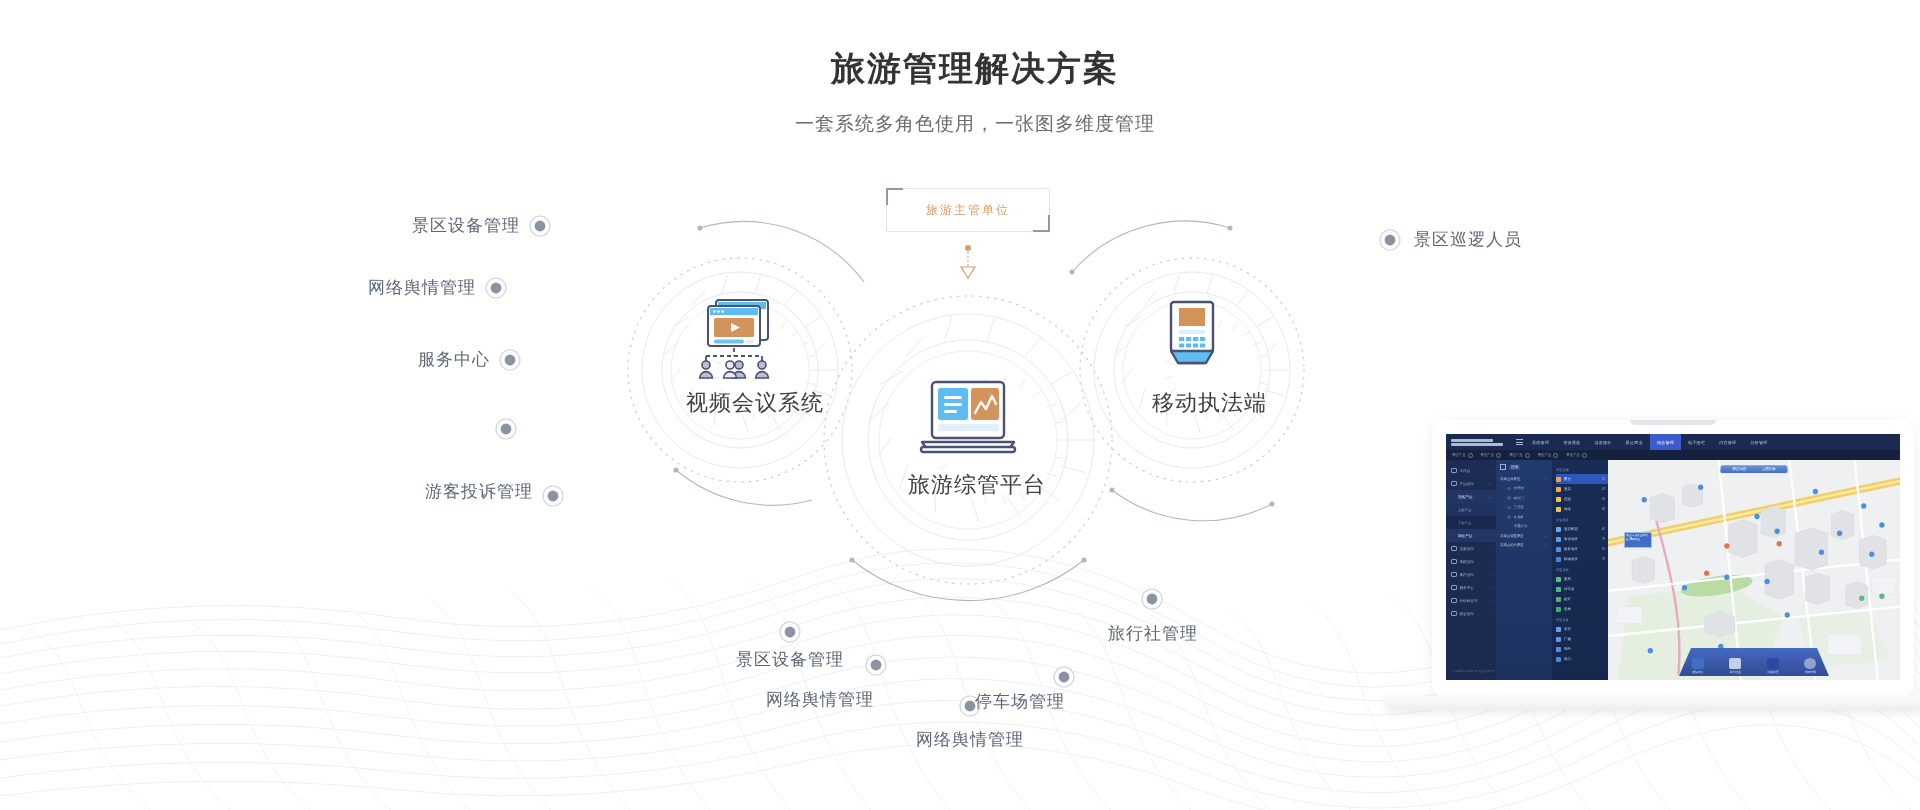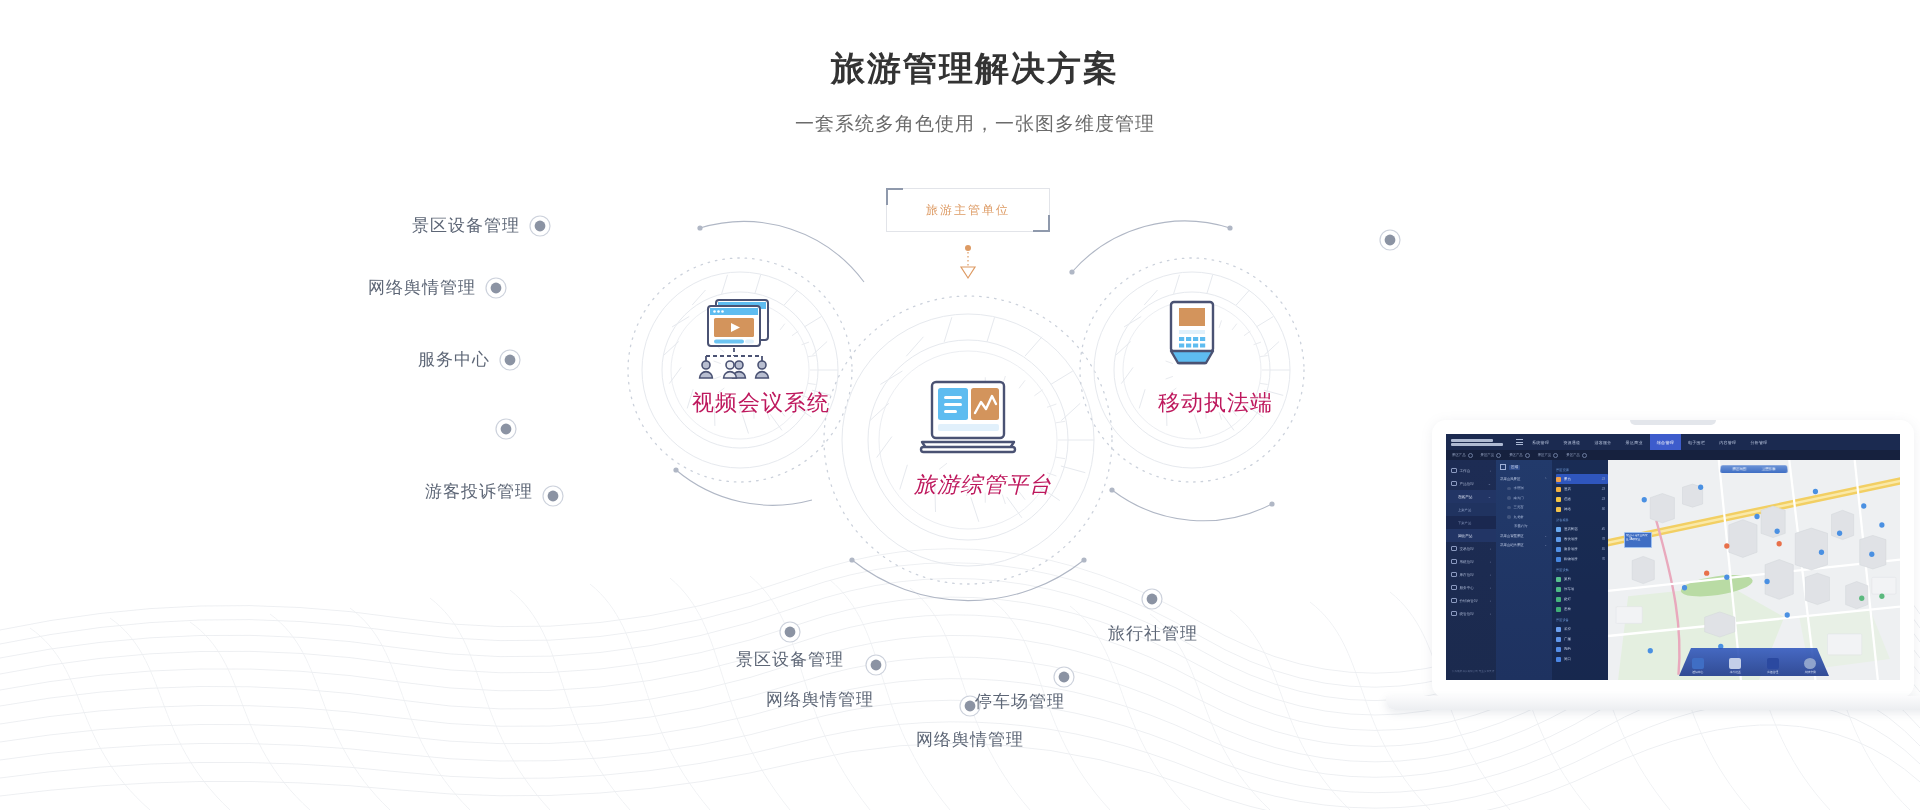--- a/index.html
+++ b/index.html
@@ -25,22 +25,22 @@
     font-size:19px;font-weight:normal;color:#6b6b6b;letter-spacing:1px;
   }
 
   
   .stage{position:absolute;left:0;top:0;width:1920px;height:810px;z-index:3;}
   .svg-layer{position:absolute;left:0;top:0;width:1920px;height:810px;overflow:visible;}
 
   
   .ring-group{position:absolute;}
   .ring-label{
-    position:absolute;left:6px;width:100%;text-align:right;
-    color:#be185d;letter-spacing:1px;white-space:nowrap;
+    position:absolute;left:0;width:100%;text-align:right;
+    color:#404040;letter-spacing:1px;white-space:nowrap;
   }
 
   
   .badge{
     position:absolute;
     width:164px;height:44px;
     box-sizing:border-box;
     border:1px solid #e2e4e9;
     display:flex;align-items:center;justify-content:center;
     background:#fff;
@@ -486,21 +486,21 @@
         <path d="M69.6 82 a6.4 6.4 0 0 1 12.8 0 z"></path>
       </g>
       <g fill="#e9ebf1" stroke="#4a5273" stroke-width="1.6">
         <circle cx="44" cy="69" r="4"></circle>
         <path d="M37.6 82 a6.4 6.4 0 0 1 12.8 0 z"></path>
       </g>
     </svg>
     <div class="ring-label" style="top:92px;font-size:22px;">视频会议系统</div>
   </div>
 
-  <div class="ring-group" style="left:908px;top:378px;width:120px;height:130px;font-style:italic;">
+  <div class="ring-group" style="left:908px;top:378px;width:120px;height:130px;">
     <svg width="120" height="88" viewBox="0 0 120 88">
       <rect x="24" y="4" width="72" height="56" rx="4" fill="#ffffff" stroke="#4a5273" stroke-width="2.4"></rect>
       <rect x="30" y="10" width="30" height="32" rx="2.5" fill="#5ebcf0"></rect>
       <rect x="36" y="18" width="18" height="3" rx="1.5" fill="#ffffff"></rect>
       <rect x="36" y="25" width="18" height="3" rx="1.5" fill="#ffffff"></rect>
       <rect x="36" y="32" width="13" height="3" rx="1.5" fill="#ffffff"></rect>
       <rect x="63" y="10" width="28" height="32" rx="2.5" fill="#d3945c"></rect>
       <polyline points="67,35 73,24 78,31 84,18 88,26" fill="none" stroke="#ffffff" stroke-width="2.4" stroke-linejoin="round" stroke-linecap="round"></polyline>
       <rect x="30" y="46" width="61" height="7" rx="2" fill="#e1f0fb"></rect>
       <path d="M14 64 h92 l-4 6 H18 z" fill="#ffffff" stroke="#4a5273" stroke-width="2.4" stroke-linejoin="round"></path>
@@ -527,20 +527,21 @@
       <path d="M19 55 h42 l-7 12 h-28 z" fill="#5ebcf0" stroke="#4a5273" stroke-width="2.4" stroke-linejoin="round"></path>
     </svg>
     <div class="ring-label" style="top:92px;font-size:22px;">移动执法端</div>
   </div>
 
   <div class="node-label r" style="left:200px;top:214px;width:320px;">景区设备管理</div>
   <div class="node-label r" style="left:156px;top:276px;width:320px;">网络舆情管理</div>
   <div class="node-label r" style="left:170px;top:348px;width:320px;">服务中心</div>
   <div class="node-label r" style="left:213px;top:480px;width:320px;">游客投诉管理</div>
 
+  <div class="node-label l" style="left:1414px;top:228px;width:320px;">景区巡逻人员</div>
 
   <div class="node-label c" style="left:670px;top:648px;width:240px;">景区设备管理</div>
   <div class="node-label c" style="left:700px;top:688px;width:240px;">网络舆情管理</div>
   <div class="node-label c" style="left:850px;top:728px;width:240px;">网络舆情管理</div>
   <div class="node-label c" style="left:900px;top:690px;width:240px;">停车场管理</div>
   <div class="node-label c" style="left:1033px;top:622px;width:240px;">旅行社管理</div>
 </div>
 
 <div class="laptop" style="left:1432px;top:420px;">
   <div class="laptop-lid">

